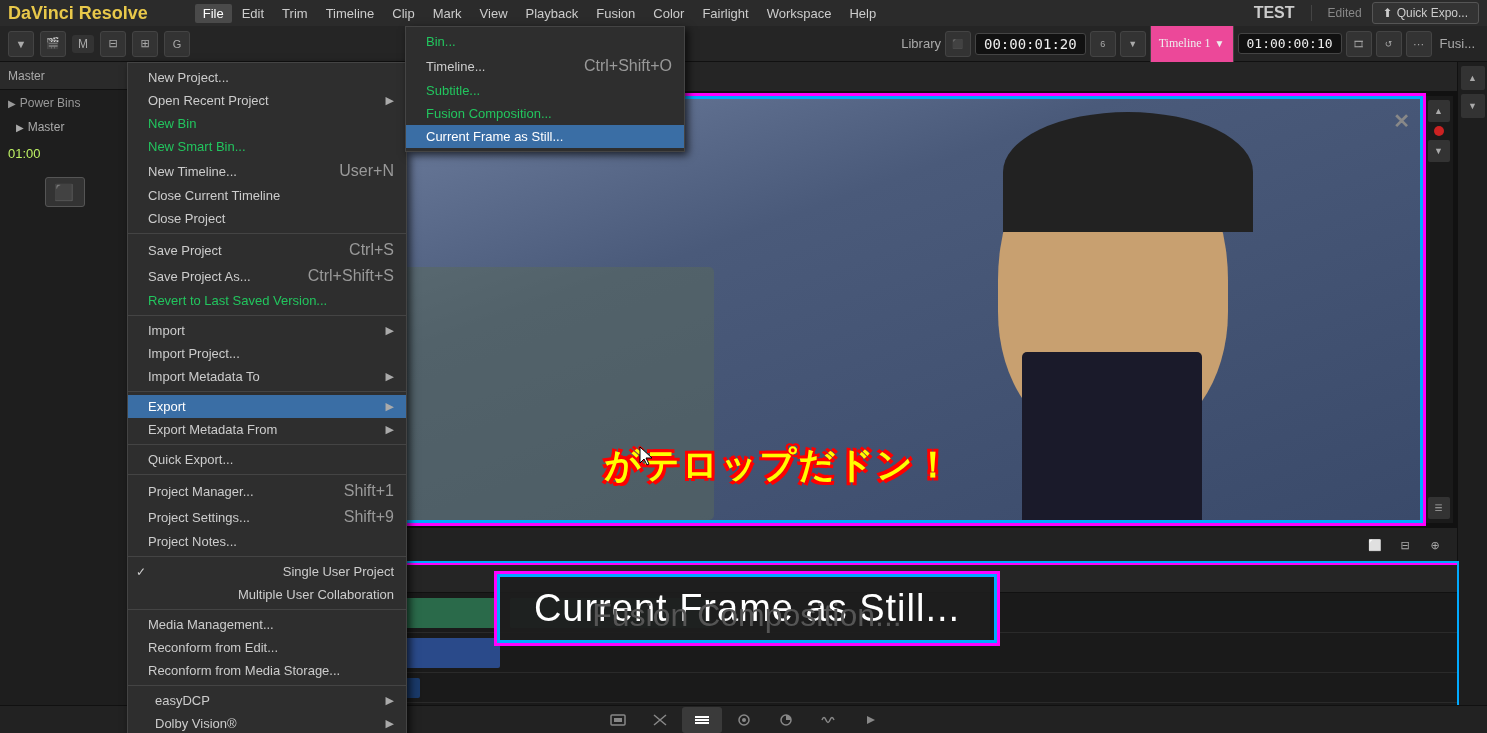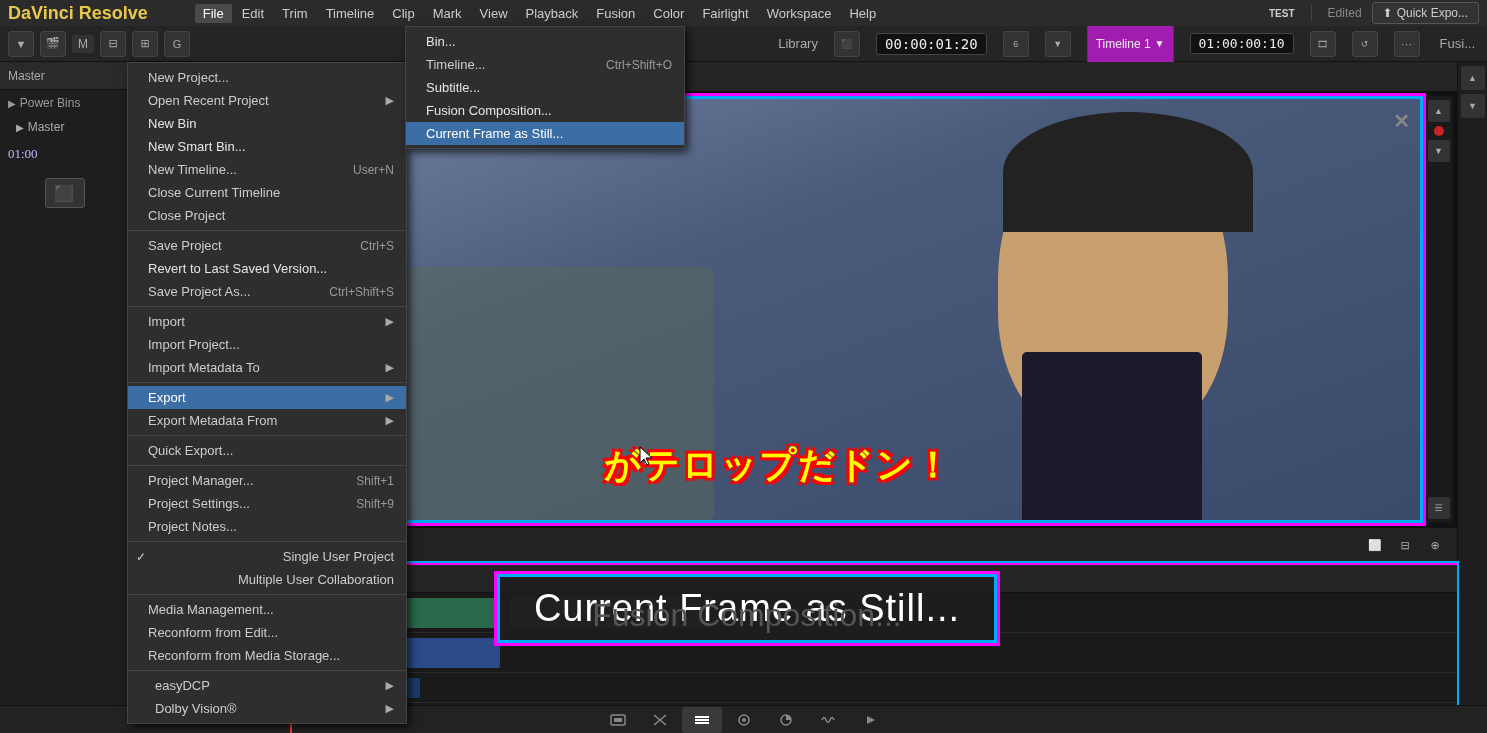--- a/index.html
+++ b/index.html
@@ -90,22 +90,22 @@
       padding: 4px 16px;
       font-size: 12px;
       color: #aaa;
       display: flex;
       align-items: center;
       gap: 4px;
     }
     #timecode-display {
       padding: 8px;
       font-size: 13px;
-      color: #c4b5fd;
-      font-family: Liberation Serif, serif;
+      color: #bef264;
+      font-family: Liberation Sans, sans-serif;
     }
     #monitor-icon-area {
       padding: 8px;
       display: flex;
       justify-content: center;
     }
 
     
     #center-area {
       flex: 1;
@@ -333,37 +333,37 @@
       white-space: nowrap;
       min-height: 22px;
     }
 
     .dropdown-item:hover, .dropdown-item.highlighted {
       background: #3a6ea5;
       color: #fff;
     }
 
     .dropdown-item.disabled {
-      color: #e5e5e5;
+      color: #22c55e;
       cursor: default;
     }
 
     .dropdown-item.has-check {
       padding-left: 8px;
     }
 
     .dropdown-item .check-mark {
       width: 12px;
       margin-right: 4px;
       font-size: 12px;
     }
 
     .dropdown-item .shortcut {
       color: #999;
-      font-size: 12px;
+      font-size: 16px;
       margin-left: 20px;
     }
     .dropdown-item .arrow {
       color: #aaa;
       font-size: 11px;
       margin-left: 10px;
     }
 
     
     #export-submenu {
@@ -440,40 +440,41 @@
       background: #111;
       border: 1px solid #444;
       color: #eee;
       font-family: monospace;
       font-size: 14px;
       padding: 2px 8px;
       border-radius: 3px;
     }
 
     .timeline-name-box {
-      background: #a21caf;
+      background: #ec4899;
       border: 1px solid #444;
       color: #eee;
       font-size: 12px;
       padding: 14px 8px;
       border-radius: 3px;
       display: flex;
       align-items: center;
       gap: 4px;
+      font-family: Liberation Serif, serif;
     }
 
     .header-right {
       margin-left: auto;
       display: flex;
       align-items: center;
       gap: 10px;
     }
 
     .project-name {
-      font-size: 10px;
+      font-size: 16px;
       color: #ccc;
       font-weight: bold;
     }
     .edited-label {
       font-size: 12px;
       color: #888;
     }
 
     .quick-export-btn {
       background: #333;
@@ -579,21 +580,21 @@
 </div>
 
 <div id="top-toolbar">
   <div class="toolbar-btn">▼</div>
   <div class="toolbar-btn">🎬</div>
   <div class="toolbar-text">M</div>
   <div class="toolbar-btn">⊟</div>
   <div class="toolbar-btn">⊞</div>
   <div class="toolbar-btn">G</div>
 
-  <div style="margin-left:auto; display:flex; align-items:center; gap:16px;">
+  <div style="margin-left:auto; display:flex; align-items:center; gap:4px;">
     <span style="font-size:13px; color:#aaa;">Library</span>
     <div class="toolbar-btn" style="font-size:9px;">⬛</div>
     <div class="timecode-box">00:00:01:20</div>
     <div class="toolbar-btn" style="font-size:9px;">6</div>
     <div class="toolbar-btn" style="font-size:9px;">▼</div>
     <div class="timeline-name-box">
       <span>Timeline 1</span>
       <span style="font-size:10px;">▼</span>
     </div>
     <div class="timecode-box" style="font-size:13px;">01:00:00:10</div>
@@ -749,26 +750,26 @@
     <div class="dropdown-item">
       <span>Close Project</span>
     </div>
   </div>
 
   <div class="menu-section">
     <div class="dropdown-item">
       <span>Save Project</span>
       <span class="shortcut">Ctrl+S</span>
     </div>
+    <div class="dropdown-item">
+      <span>Save Project As...</span>
+      <span class="shortcut">Ctrl+Shift+S</span>
+    </div>
     <div class="dropdown-item disabled">
       <span>Revert to Last Saved Version...</span>
-    </div>
-    <div class="dropdown-item">
-      <span>Save Project As...</span>
-      <span class="shortcut">Ctrl+Shift+S</span>
     </div>
   </div>
 
   <div class="menu-section">
     <div class="dropdown-item">
       <span>Import</span>
       <span class="arrow">▶</span>
     </div>
     <div class="dropdown-item">
       <span>Import Project...</span>

